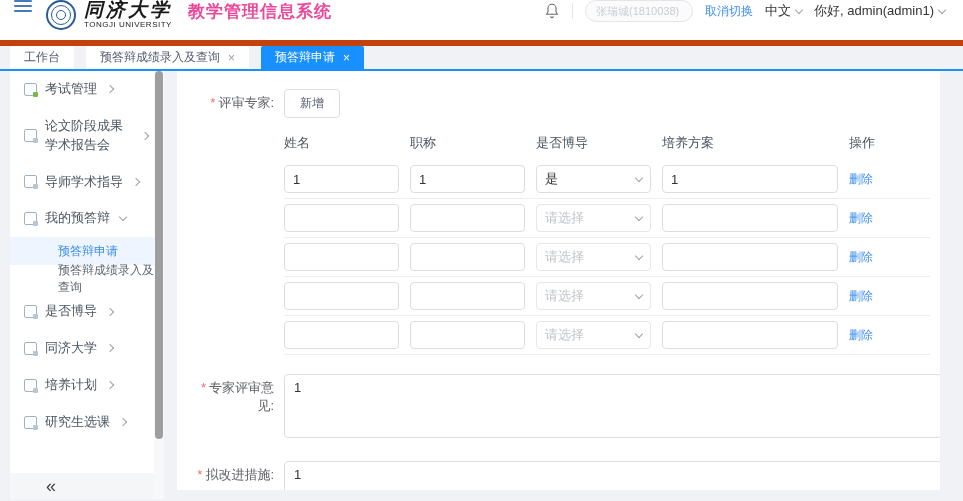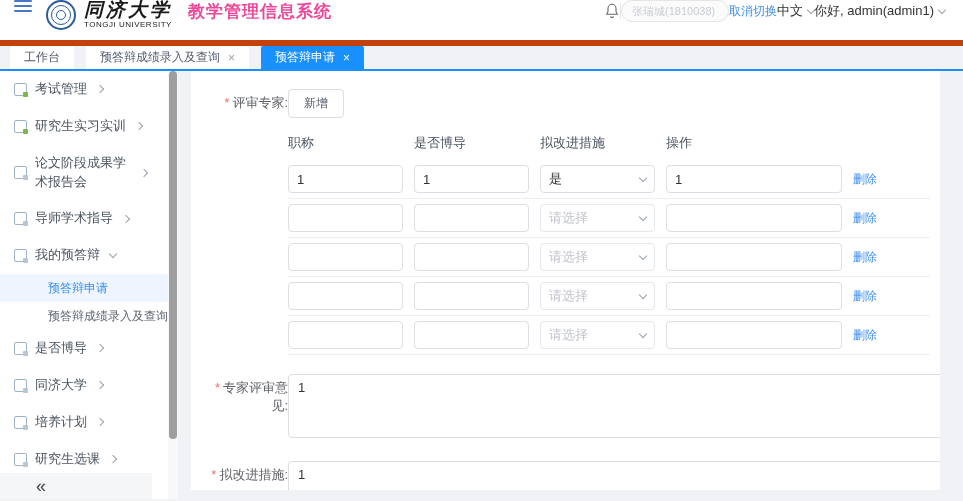--- a/index.html
+++ b/index.html
@@ -15,21 +15,21 @@
   .logo { width:30px; height:30px; border:2px solid #2a5c9a; border-radius:50%;
           margin-left:14px; position:relative; flex:none; }
   .logo::before { content:""; position:absolute; inset:3px; border:1px solid #2a5c9a; border-radius:50%; }
   .logo::after { content:""; position:absolute; left:8px; top:8px; width:8px; height:8px;
                  border:1px solid #2a5c9a; border-radius:50%; }
   .uni { margin-left:8px; line-height:1; }
   .uni-cn { font-size:19px; font-weight:700; color:#1a1a1a; letter-spacing:3px;
             font-family:"Liberation Serif", serif; font-style:italic; }
   .uni-en { font-size:8px; color:#222; letter-spacing:0.5px; margin-top:2px; }
   .sys-title { margin-left:16px; font-size:17px; color:#ec4899; letter-spacing:1px; font-weight:600; }
-  .header-right { margin-left:auto; display:flex; align-items:center; }
+  .header-right { margin-left:auto; display:flex; align-items:center; gap:12px; }
   .divider { width:1px; height:16px; background:#e3e5e8; }
   .user-pill { width:108px; height:22px; border:1px solid #e3e5e8; border-radius:11px;
                background:#fbfbfc; font-size:11px; padding:0 10px; color:#555; outline:none; }
   .user-pill::placeholder { color:#c8ccd2; }
   .link { color:#3e8ef0; font-size:12px; cursor:pointer; text-decoration:none; }
   .hdr-item { font-size:13px; color:#333; display:flex; align-items:center; gap:5px; cursor:pointer; }
   .chev { width:6px; height:6px; border-right:1.2px solid #9aa2ad; border-bottom:1.2px solid #9aa2ad;
           display:inline-block; flex:none; }
   .chev.right { transform:rotate(-45deg); }
   .chev.down  { transform:rotate(45deg); margin-top:-3px; }
@@ -40,22 +40,22 @@
   .tab { height:23px; background:#fff; color:#515a6e; font-size:12px;
          display:flex; align-items:center; gap:8px; padding:0 14px; cursor:pointer;
          border-radius:2px 2px 0 0; }
   .tab.active { background:#1890ff; color:#fff; }
   .x-icon { font-style:normal; font-size:12px; line-height:1; color:#98a0aa; cursor:pointer; }
   .tab.active .x-icon { color:#fff; }
 
   
   .body { display:flex; height:428px; }
 
-  .sidebar { width:168px; background:#fff; position:relative; overflow:hidden;
-             font-size:13px; flex:none; }
+  .sidebar { width:144px; background:#fff; position:relative; overflow:hidden;
+             font-size:13px; flex:none;margin-left:10px; }
   .menu-item { display:flex; align-items:center; gap:8px; padding:9px 6px 9px 14px;
                color:#4a5460; cursor:pointer; line-height:1.45; }
   .menu-item .chev { margin-left:2px; }
   .mini-icon { width:13px; height:13px; border:1px solid #9db2c6; border-radius:2px;
                position:relative; flex:none; }
   .mini-icon::after { content:""; position:absolute; right:-2px; bottom:-2px;
                       width:5px; height:5px; background:#7ab648; border-radius:1px; }
   .mini-icon.plain::after { background:#b9c6d2; }
   .submenu-item { height:28px; display:flex; align-items:center; padding-left:48px;
                   color:#5a6470; font-size:12px; cursor:pointer; }
@@ -69,21 +69,21 @@
                         background:#9e9e9e; border-radius:4px; }
 
   .gap-strip { width:13px; flex:none; }
 
   
   .main { flex:1; background:#fff; margin:0 23px 9px 0; padding:18px 10px 0 0; overflow:hidden; }
   .form-row { display:flex; margin-left:0; }
   .form-label { width:97px; flex:none; text-align:right; font-size:13px; color:#606266;
                 padding-top:5px;padding-left:16px; }
   .form-label .star { color:#f56c6c; margin-right:3px; font-style:normal; }
-  .form-content { margin-left:0; width:658px; }
+  .form-content { margin-left:10px; width:658px; }
 
   .btn { display:inline-block; font-size:12px; border-radius:4px; cursor:pointer;
          text-align:center; border:1px solid #dcdee2; background:#fff; color:#515a6e; }
   .btn.small { padding:5px 15px; }
 
   .grid-table { margin-top:10px; }
   .trow { display:grid; grid-template-columns:115px 115px 115px 176px 1fr;
           column-gap:11px; align-items:center; }
   .thead { padding:6px 0 8px 0; font-size:13px; color:#4a5460; }
   .trow.data { padding:5px 0; border-bottom:1px solid #ebeef5; }
@@ -154,25 +154,20 @@
 
   <div class="body">
 
     <aside class="sidebar">
       <div class="menu-item">
         <i class="mini-icon"></i>
         <span>考试管理</span>
         <i class="chev right"></i>
       </div>
       <div class="menu-item">
-        <i class="mini-icon"></i>
-        <span>研究生实习实训</span>
-        <i class="chev right"></i>
-      </div>
-      <div class="menu-item">
         <i class="mini-icon plain"></i>
         <span style="width:96px">论文阶段成果学术报告会</span>
         <i class="chev right"></i>
       </div>
       <div class="menu-item">
         <i class="mini-icon plain"></i>
         <span>导师学术指导</span>
         <i class="chev right"></i>
       </div>
       <div class="menu-item">
@@ -221,23 +216,24 @@
       <div class="form-row">
         <div class="form-label">
           <i class="star">*</i><span>评审专家:</span>
         </div>
         <div class="form-content">
           <button class="btn small">新增</button>
 
           
           <div class="grid-table">
             <div class="trow thead">
+              <span>姓名</span>
               <span>职称</span>
               <span>是否博导</span>
-              <span>拟改进措施</span>
+              <span>培养方案</span>
               <span>操作</span>
             </div>
 
             <div class="trow data">
               <input class="tin" value="1" style="">
               <input class="tin" value="1" style="">
               <div class="select">
                 <span>是</span>
                 <i class="chev down"></i>
               </div>

